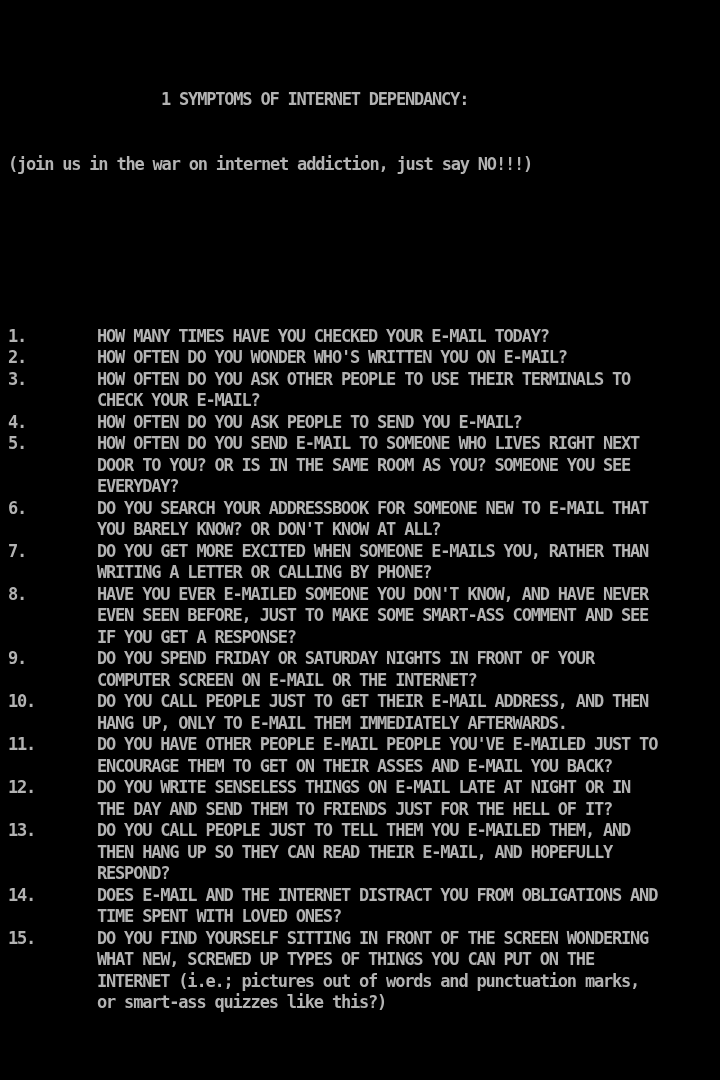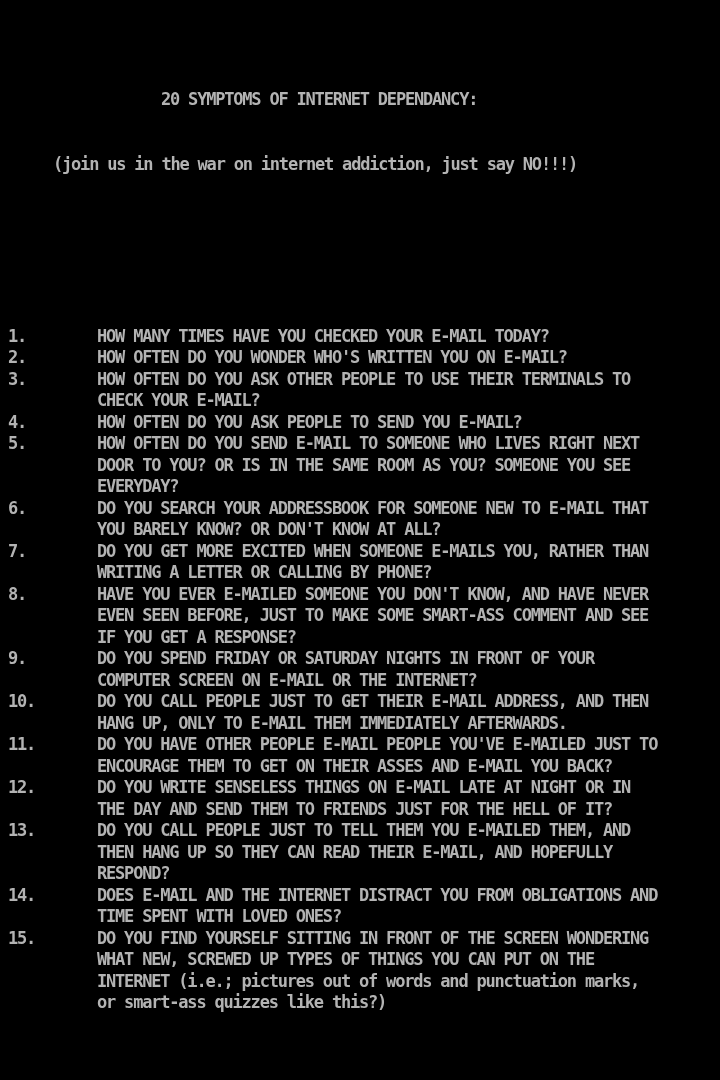--- a/index.html
+++ b/index.html
@@ -16,32 +16,32 @@
     font-family: "DejaVu Sans Mono", "Liberation Mono", monospace;
     font-size: 17px;
     font-weight: bold;
     letter-spacing: -1.2px;
     line-height: 21.5px;
     padding: 3px 0 0 8px;
     white-space: pre;
   }
   .doc-header { margin-bottom: 43px; }
   .doc-title { margin-left: 153px; }
-  .doc-subtitle { margin-left: 45px; }
+  .doc-subtitle { }
   .quiz-list { }
   .item-row { display: flex; align-items: flex-start; }
   .item-num { flex: none; width: 45px; }
   .item-lines { flex: 1 1 auto; min-width: 0; margin-left: 44px; }
   .text-line { height: 21.5px; }
 </style>
 </head>
 <body>
 
 <div class="screen">
   <header class="doc-header">
-    <div class="doc-title">20 SYMPTOMS OF INTERNET DEPENDANCY:</div>
+    <div class="doc-title">1 SYMPTOMS OF INTERNET DEPENDANCY:</div>
     <div class="doc-subtitle">(join us in the war on internet addiction, just say NO!!!)</div>
   </header>
 
   <main class="quiz-list" id="quiz-list"><div class="item-row"><div class="item-num">1.</div><div class="item-lines"><div class="text-line">HOW MANY TIMES HAVE YOU CHECKED YOUR E-MAIL TODAY?</div></div></div><div class="item-row"><div class="item-num">2.</div><div class="item-lines"><div class="text-line">HOW OFTEN DO YOU WONDER WHO'S WRITTEN YOU ON E-MAIL?</div></div></div><div class="item-row"><div class="item-num">3.</div><div class="item-lines"><div class="text-line">HOW OFTEN DO YOU ASK OTHER PEOPLE TO USE THEIR TERMINALS TO</div><div class="text-line">CHECK YOUR E-MAIL?</div></div></div><div class="item-row"><div class="item-num">4.</div><div class="item-lines"><div class="text-line">HOW OFTEN DO YOU ASK PEOPLE TO SEND YOU E-MAIL?</div></div></div><div class="item-row"><div class="item-num">5.</div><div class="item-lines"><div class="text-line">HOW OFTEN DO YOU SEND E-MAIL TO SOMEONE WHO LIVES RIGHT NEXT</div><div class="text-line">DOOR TO YOU? OR IS IN THE SAME ROOM AS YOU? SOMEONE YOU SEE</div><div class="text-line">EVERYDAY?</div></div></div><div class="item-row"><div class="item-num">6.</div><div class="item-lines"><div class="text-line">DO YOU SEARCH YOUR ADDRESSBOOK FOR SOMEONE NEW TO E-MAIL THAT</div><div class="text-line">YOU BARELY KNOW? OR DON'T KNOW AT ALL?</div></div></div><div class="item-row"><div class="item-num">7.</div><div class="item-lines"><div class="text-line">DO YOU GET MORE EXCITED WHEN SOMEONE E-MAILS YOU, RATHER THAN</div><div class="text-line">WRITING A LETTER OR CALLING BY PHONE?</div></div></div><div class="item-row"><div class="item-num">8.</div><div class="item-lines"><div class="text-line">HAVE YOU EVER E-MAILED SOMEONE YOU DON'T KNOW, AND HAVE NEVER</div><div class="text-line">EVEN SEEN BEFORE, JUST TO MAKE SOME SMART-ASS COMMENT AND SEE</div><div class="text-line">IF YOU GET A RESPONSE?</div></div></div><div class="item-row"><div class="item-num">9.</div><div class="item-lines"><div class="text-line">DO YOU SPEND FRIDAY OR SATURDAY NIGHTS IN FRONT OF YOUR</div><div class="text-line">COMPUTER SCREEN ON E-MAIL OR THE INTERNET?</div></div></div><div class="item-row"><div class="item-num">10.</div><div class="item-lines"><div class="text-line">DO YOU CALL PEOPLE JUST TO GET THEIR E-MAIL ADDRESS, AND THEN</div><div class="text-line">HANG UP, ONLY TO E-MAIL THEM IMMEDIATELY AFTERWARDS.</div></div></div><div class="item-row"><div class="item-num">11.</div><div class="item-lines"><div class="text-line">DO YOU HAVE OTHER PEOPLE E-MAIL PEOPLE YOU'VE E-MAILED JUST TO</div><div class="text-line">ENCOURAGE THEM TO GET ON THEIR ASSES AND E-MAIL YOU BACK?</div></div></div><div class="item-row"><div class="item-num">12.</div><div class="item-lines"><div class="text-line">DO YOU WRITE SENSELESS THINGS ON E-MAIL LATE AT NIGHT OR IN</div><div class="text-line">THE DAY AND SEND THEM TO FRIENDS JUST FOR THE HELL OF IT?</div></div></div><div class="item-row"><div class="item-num">13.</div><div class="item-lines"><div class="text-line">DO YOU CALL PEOPLE JUST TO TELL THEM YOU E-MAILED THEM, AND</div><div class="text-line">THEN HANG UP SO THEY CAN READ THEIR E-MAIL, AND HOPEFULLY</div><div class="text-line">RESPOND?</div></div></div><div class="item-row"><div class="item-num">14.</div><div class="item-lines"><div class="text-line">DOES E-MAIL AND THE INTERNET DISTRACT YOU FROM OBLIGATIONS AND</div><div class="text-line">TIME SPENT WITH LOVED ONES?</div></div></div><div class="item-row"><div class="item-num">15.</div><div class="item-lines"><div class="text-line">DO YOU FIND YOURSELF SITTING IN FRONT OF THE SCREEN WONDERING</div><div class="text-line">WHAT NEW, SCREWED UP TYPES OF THINGS YOU CAN PUT ON THE</div><div class="text-line">INTERNET (i.e.; pictures out of words and punctuation marks,</div><div class="text-line">or smart-ass quizzes like this?)</div></div></div></main>
 
   
 </div>
 
 </body></html>

